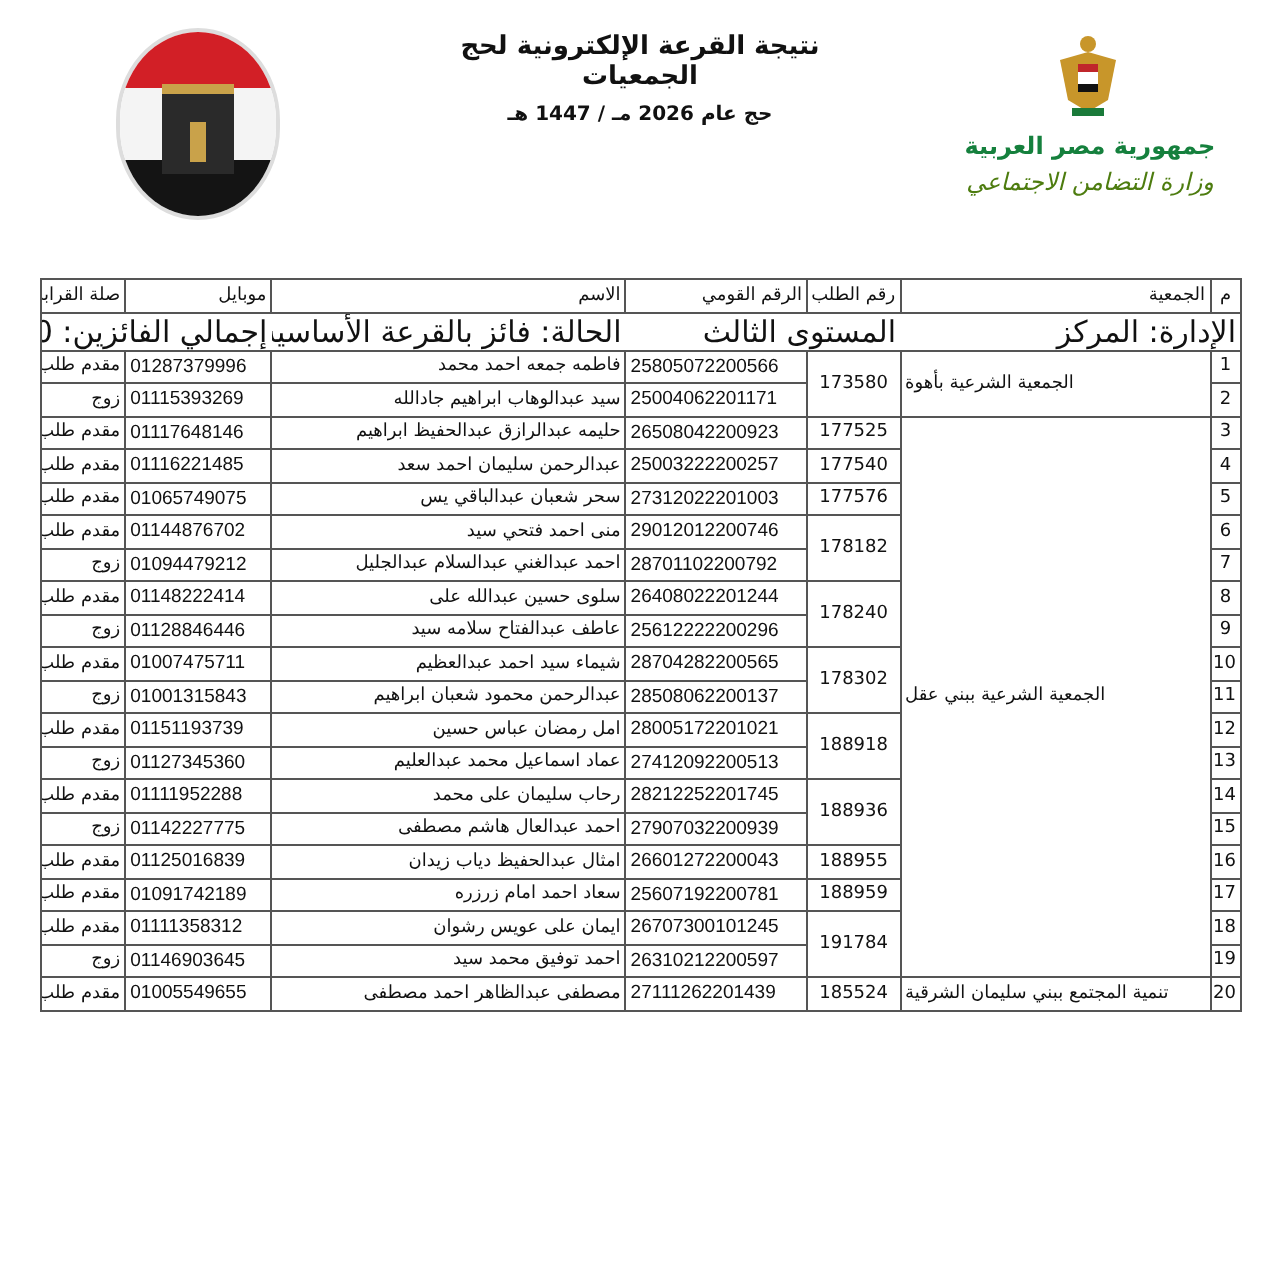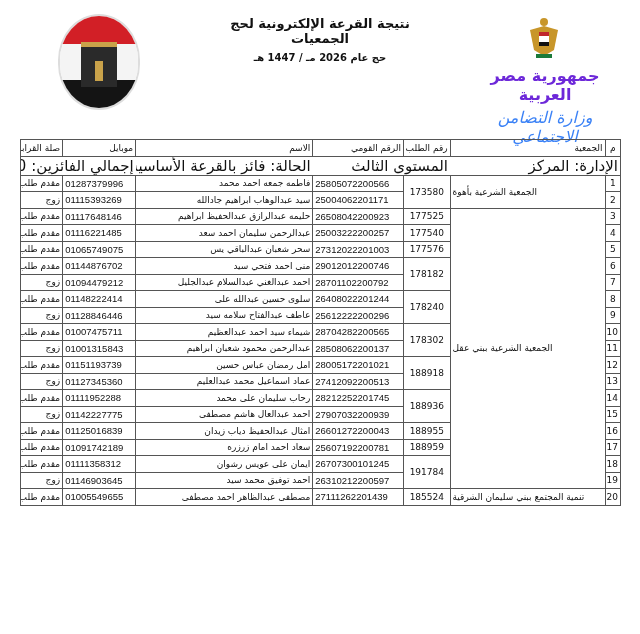--- a/index.html
+++ b/index.html
@@ -12,22 +12,22 @@
   .logo-left .black { top:70%; height:30%; background:#141414; }
   .kaaba { position:absolute; left:21px; top:26px; width:36px; height:40px; background:#2a2a2a; border-top:5px solid #c9a24a; }
   .kaaba .door { position:absolute; left:14px; top:14px; width:8px; height:20px; background:#c9a24a; }
   .title-block { position:absolute; left:200px; top:16px; width:240px; text-align:center; direction:rtl; }
   .title-main { font-size:13px; font-weight:bold; margin-bottom:6px; }
   .title-sub { font-size:10px; font-weight:bold; margin-bottom:5px;text-align:center; }
   .title-dir { font-size:12px; font-weight:bold; margin-bottom:5px; }
   .title-total { font-size:12px; font-weight:bold; }
   .eagle { position:absolute; left:528px; top:16px; width:32px; height:44px; }
   .right-block { position:absolute; left:480px; top:66px; width:130px; text-align:center; direction:rtl; }
-  .rep { font-size:16px; font-weight:bold; color:#6d28d9; }
-  .ministry { font-size:16px; color:#3b82f6; font-style:italic; margin-top:4px; }
+  .rep { font-size:12px; font-weight:bold; color:#15803d; }
+  .ministry { font-size:12px; color:#4d7c0f; font-style:italic; margin-top:4px; }
 
   .table-wrap { position:absolute; left:20px; top:139px; width:601px; }
   table { border-collapse:collapse; width:601px; direction:rtl; table-layout:fixed; }
   td, th { border:1px solid #555; font-size:9px; height:15.5px; padding:0 2px; white-space:nowrap; overflow:hidden; font-weight:normal; }
   .meta td { border-left:none; border-right:none; height:17px; font-size:15px;padding-left:36px; }
   .meta { border:1px solid #555; }
   th { text-align:right; }
   .c-n { width:14px; text-align:center; }
   .c-assoc { width:140px; text-align:left; }
   .c-req { width:42px; text-align:center; }

